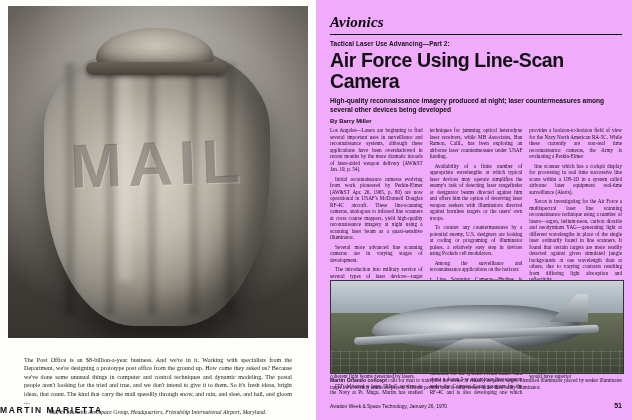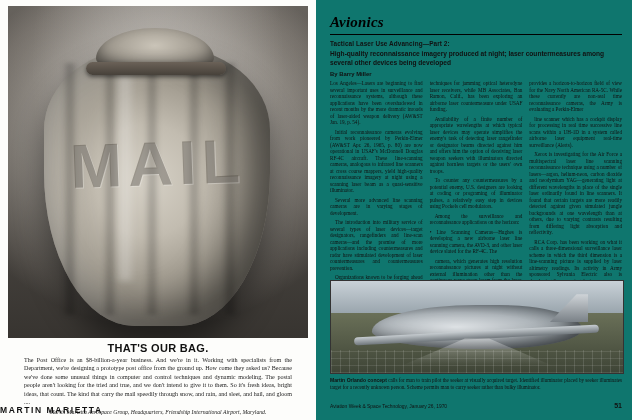--- a/index.html
+++ b/index.html
@@ -83,21 +83,21 @@
     margin-top:3px;text-align:center;font-size:5.7px;line-height:7.6px;font-style:italic;color:#222;
   }
   .ad-logo{
     position:absolute;left:0;right:0;bottom:5px;text-align:left;
     font-family:"Liberation Sans", sans-serif;
     font-weight:bold;font-size:8.5px;letter-spacing:1.6px;color:#111;
   }
 
   
   .right-page{
-    position:absolute;left:316px;top:0;width:316px;height:420px;background:#0f766e;
+    position:absolute;left:316px;top:0;width:316px;height:420px;background:#f0abfc;
     padding:0;
   }
   .rp-inner{position:absolute;left:14px;right:10px;top:14px;bottom:8px;}
   .kicker{
     font-family:"Liberation Serif", serif;
     font-style:italic;font-weight:bold;font-size:15px;color:#000;
     letter-spacing:.2px;
   }
   .rule{height:1px;background:#000;margin:3px 0 5px 0;}
   .subkicker{
@@ -192,37 +192,37 @@
         <div class="fold f3"></div>
         <div class="fold f4"></div>
         <div class="fold f5"></div>
         <div class="hl"></div>
       </div>
       <div class="neck"></div>
       <div class="tie"></div>
       <div class="mail-text">MAIL</div>
     </div>
 
-    <div class="ad-headline">THAT'S OUR BAG.</div>
 
     <div class="ad-body">
       <span>The Post Office is an $8-billion-a-year business. And we're in it. Working with specialists from the Department, we're designing a prototype post office from the ground up. How come they asked us? Because we've done some unusual things in computer and control techniques and dynamic modeling. The postal people aren't looking for the tried and true, and we don't intend to give it to them. So it's fresh ideas, bright ideas, that count. The kind that carry the mail speedily through snow, and rain, and sleet, and hail, and gloom ....</span>
       <div class="ad-addr">Martin Marietta Aerospace Group, Headquarters, Friendship International Airport, Maryland.</div>
     </div>
 
     <div class="ad-logo">MARTIN MARIETTA</div>
   </div>
 
   <div class="right-page">
     <div class="rp-inner">
 
       <div class="kicker">Avionics</div>
       <div class="rule"></div>
 
       <div class="subkicker">Tactical Laser Use Advancing—Part 2:</div>
+      <h1 class="headline">Air Force Using Line-Scan Camera</h1>
       <div class="deck">High-quality reconnaissance imagery produced at night; laser countermeasures among several other devices being developed</div>
       <div class="byline">By Barry Miller</div>
 
       <div class="cols">
         <p class="first">Los Angeles—Lasers are beginning to find several important uses in surveillance and reconnaissance systems, although these applications have been overshadowed in recent months by the more dramatic inroads of laser-aided weapon delivery (AW&amp;ST Jan. 19, p. 54).</p>
         <p>Initial reconnaissance cameras evolving from work pioneered by Perkin-Elmer (AW&amp;ST Apr. 26, 1965, p. 80) are now operational in USAF's McDonnell Douglas RF-4C aircraft. These line-scanning cameras, analogous to infrared line scanners at cross course mappers, yield high-quality reconnaissance imagery at night using a scanning laser beam as a quasi-sensitive illuminator.</p>
         <p>Several more advanced line scanning cameras are in varying stages of development.</p>
         <p>The introduction into military service of several types of laser devices—target designators, rangefinders and line-scan cameras—and the promise of more applications including countermeasures and radar have stimulated development of laser countermeasures and countermeasures prevention.</p>
         <p>Organizations known to be forging ahead in laser countermeasures include Electro-Optical Systems Div. of Xerox, Hughes Aircraft, Sylvania Electric, TRW Systems, MB Associates, LTV Aerospace, ITT Aerospace/Optical Div. and Sanders Associates. Their efforts are directed at intercepting and/or jamming the narrow, coherent light beams generated by lasers.</p>
         <p>ITT delivered a laser "Elint" receiver to the Navy at Pt. Mugu. Martin has studied techniques for jamming optical heterodyne laser receivers, while MB Associates, Ban Ramon, Calif., has been exploring an airborne laser countermeasure under USAF funding.</p>

